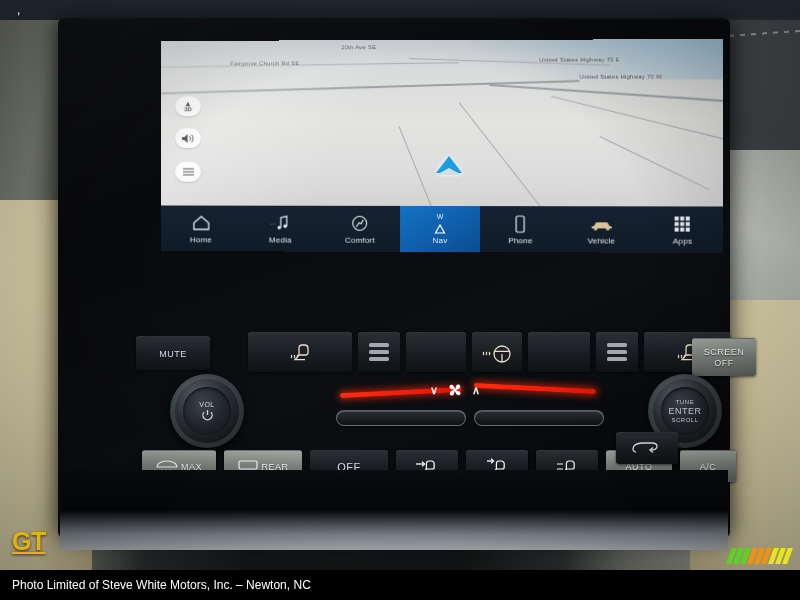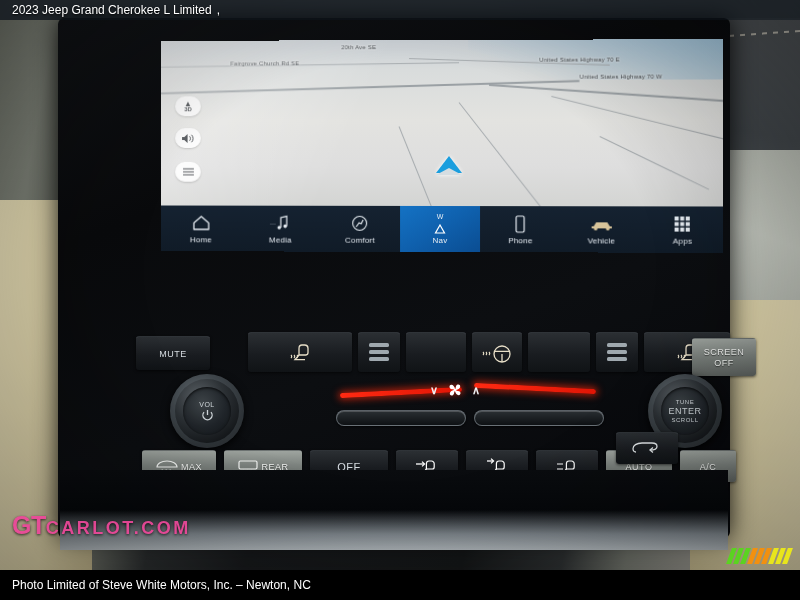--- a/index.html
+++ b/index.html
@@ -205,24 +205,25 @@
     position: absolute; left: 0; top: 0; width: 800px; height: 20px;
     background: rgba(12,20,28,.55);
     display: flex; align-items: center;
     padding-left: 12px;
     font-size: 12px; color: #ffffff;
     text-shadow: 0 1px 2px rgba(0,0,0,.9);
     z-index: 30;
   }
   .titlebar .sep { margin: 0 5px; }
   .watermark {
-    position: absolute; left: 12px; bottom: 60px;
+    position: absolute; left: 12px; bottom: 44px;
     z-index: 30; display: flex; align-items: baseline;
-    color: #ec4899; opacity: .93;
+    color: #eab308; opacity: .93;
     text-shadow: 0 1px 3px rgba(0,0,0,.8);
+    text-decoration: underline;
   }
   .wm-gt { font-size: 25px; font-weight: bold; letter-spacing: -.5px; }
   .wm-rest { font-size: 18px; font-weight: bold; letter-spacing: 2.5px; }
   .bars {
     position: absolute; right: 10px; bottom: 36px; z-index: 30;
     display: flex; gap: 2px; transform: skewX(-20deg);
   }
   .bar { width: 5px; height: 16px; }
   .footer {
     position: absolute; left: 0; bottom: 0; width: 800px; height: 30px;
@@ -538,27 +539,25 @@
   </div>
 
   <div class="console">
     <div class="console-sheen"></div>
   </div>
 
   <div class="vignette"></div>
 </div>
 
 <div class="titlebar">
-  <span>2023 Jeep Grand Cherokee L Limited</span>
   <span class="sep">,</span>
 </div>
 
 <div class="watermark">
   <span class="wm-gt">GT</span>
-  <span class="wm-rest">CARLOT.COM</span>
 </div>
 
 <div class="bars" id="brand-bars">
     <span class="bar" style="background: rgb(91, 211, 33);"></span>
     <span class="bar" style="background: rgb(91, 211, 33);"></span>
     <span class="bar" style="background: rgb(91, 211, 33);"></span>
     <span class="bar" style="background: rgb(242, 144, 15);"></span>
     <span class="bar" style="background: rgb(242, 144, 15);"></span>
     <span class="bar" style="background: rgb(242, 144, 15);"></span>
     <span class="bar" style="background: rgb(232, 229, 28);"></span>

